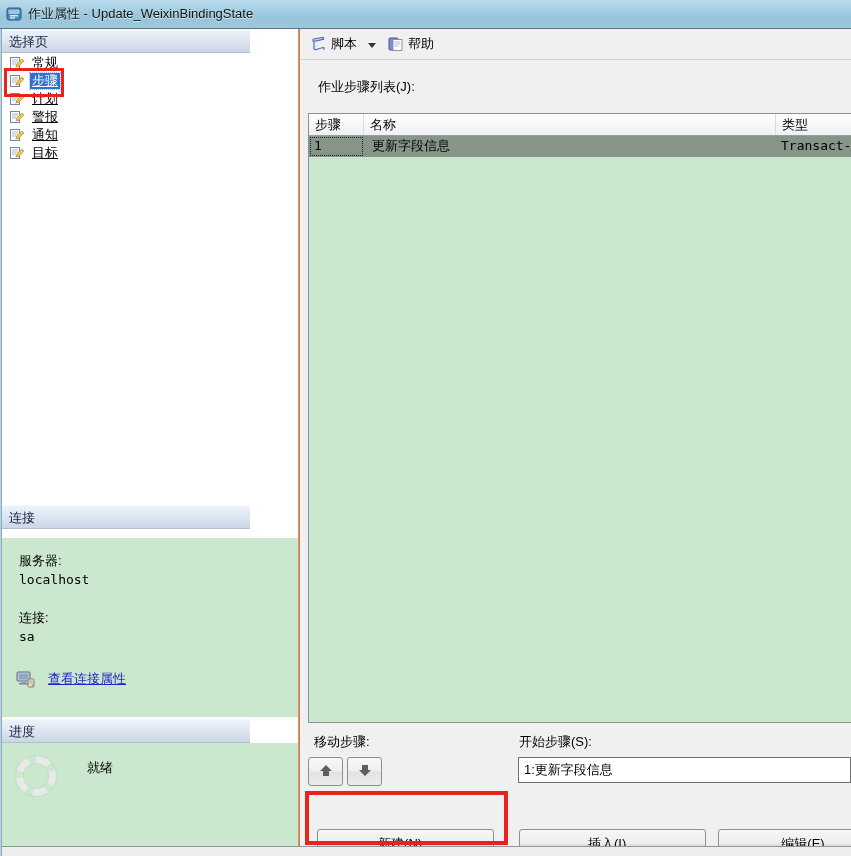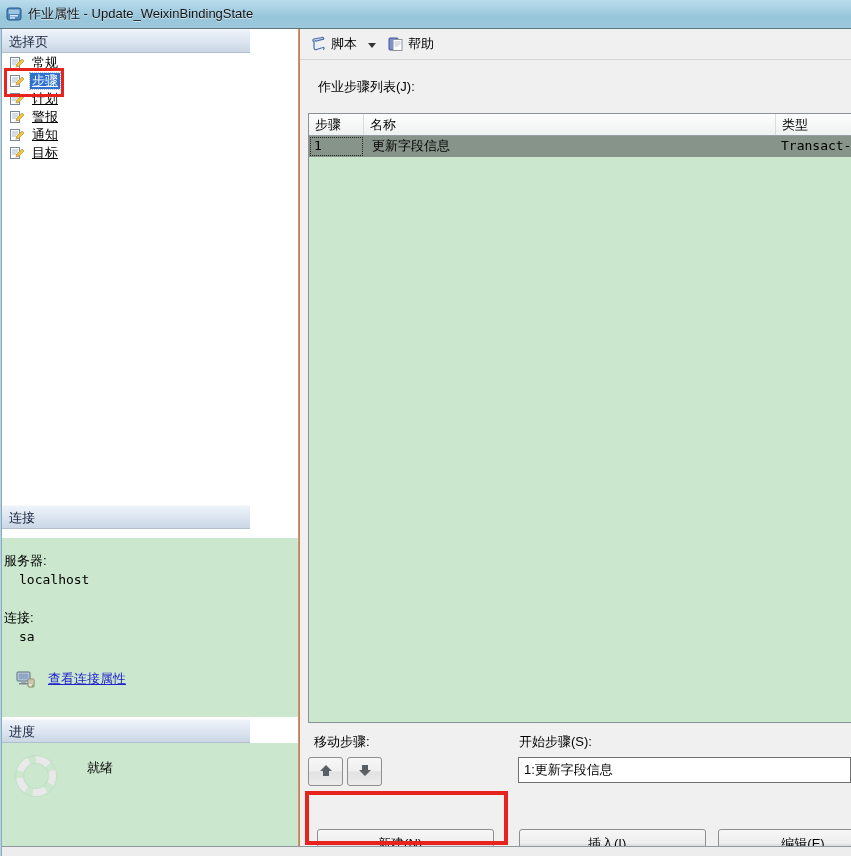--- a/index.html
+++ b/index.html
@@ -35,21 +35,21 @@
   }
   .hdr-select { top:0; }
   .page-list { position:absolute; left:2px; top:25px; width:296px; height:460px; background:#fff; }
   .page-item { display:flex; align-items:center; height:18px; padding-left:8px; cursor:default; }
   .page-item .pi-icon { width:15px; height:14px; margin-right:5px; flex:none; }
   .page-item .pi-label { padding:0 2px; line-height:16px; white-space:nowrap;text-decoration:underline; }
   .page-item.sel .pi-label { background:#2f71d0; color:#fff; outline:1px dotted #9cbbe8; }
 
   .hdr-conn { top:456px;margin-top:20px; }
   .conn-body { position:absolute; left:2px; top:509px; width:296px; height:179px; background:#cbe7ce; }
-  .conn-body .lbl { margin:14px 0 2px 2px; }
+  .conn-body .lbl { margin:14px 0 2px 17px; }
   .conn-body .val { margin:0 0 0 17px; }
   .link-row { display:flex; align-items:center; margin:26px 0 0 14px; }
   .link-row .comp-icon { width:20px; height:17px; margin-right:12px; flex:none; }
   .link { color:#2222cc; text-decoration:underline; cursor:pointer; }
 
   .hdr-prog { top:690px; }
   .prog-body { position:absolute; left:2px; top:714px; width:296px; height:103px; background:#cbe7ce; }
   .spinner {
     position:absolute; left:14px; top:13px; width:40px; height:40px;
     border:7px dashed #e9e9e9; border-radius:50%;

